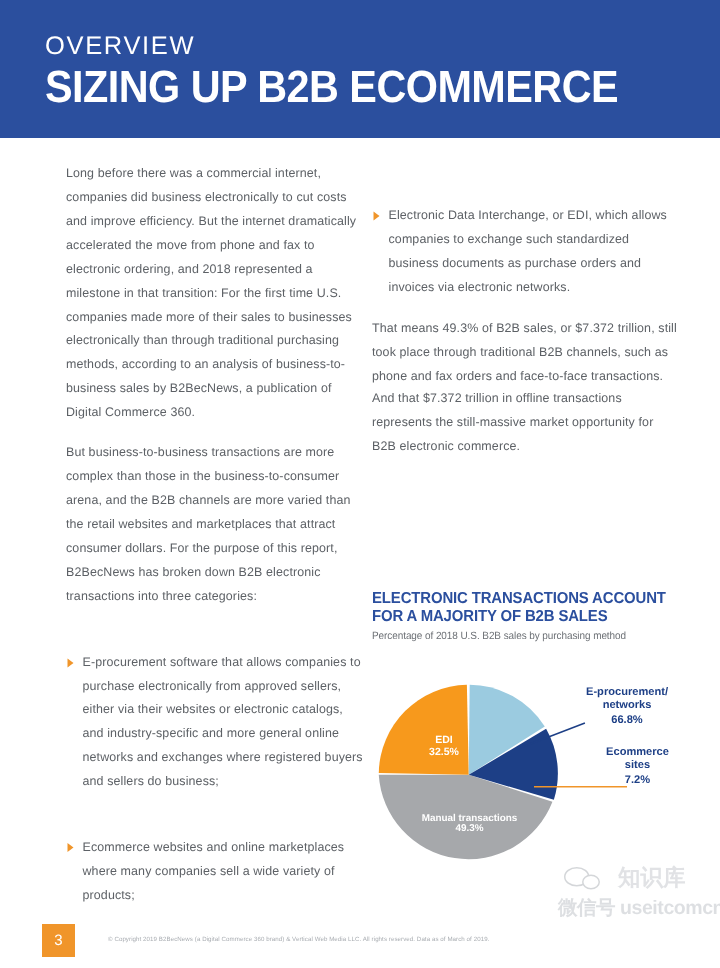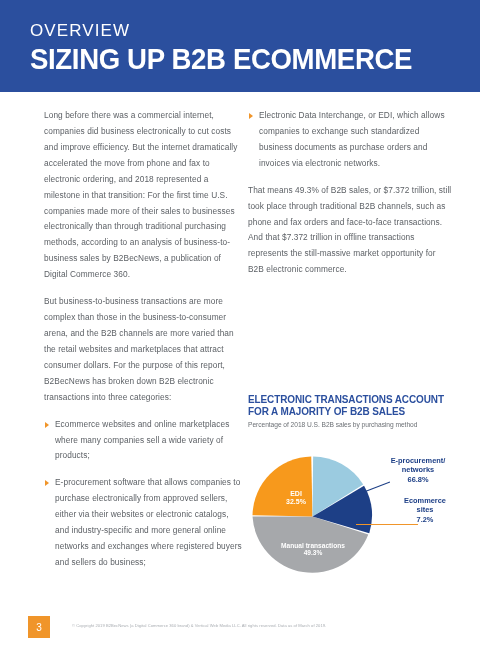--- a/index.html
+++ b/index.html
@@ -57,20 +57,21 @@
 
   ul.bullets { list-style: none; }
   ul.bullets li {
     position: relative;
     color: #5d6166;
     font-size: 8.3px;
     line-height: 1.92;
     padding-left: 11px;
     margin-bottom: 11px;
     letter-spacing: 0.08px;
+    margin-top: 28px;
   }
   ul.bullets li::before {
     content: "";
     position: absolute;
     left: 1px; top: 5px;
     width: 0; height: 0;
     border-left: 4px solid #f0952a;
     border-top: 3px solid transparent;
     border-bottom: 3px solid transparent;
   }
@@ -205,22 +206,22 @@
 
   <div class="header">
     <div class="overview-kicker">OVERVIEW</div>
     <div class="main-title">SIZING UP B2B ECOMMERCE</div>
   </div>
 
   <div class="col col-left">
     <p class="body">Long before there was a commercial internet, companies did business electronically to cut costs and improve efficiency. But the internet dramatically accelerated the move from phone and fax to electronic ordering, and 2018 represented a milestone in that transition: For the first time U.S. companies made more of their sales to businesses  electronically than through traditional purchasing methods, according to an analysis of business-to-business sales by B2BecNews, a publication of Digital Commerce 360.</p>
     <p class="body">But business-to-business transactions are more complex than those in the business-to-consumer arena, and the B2B channels are more varied than the retail websites and marketplaces that attract consumer dollars. For the purpose of this report, B2BecNews has broken down B2B electronic transactions into three categories:</p>
     <ul class="bullets">
+      <li>E-procurement software that allows companies to purchase electronically from approved sellers, either via their websites or electronic catalogs, and industry-specific and more general online networks and exchanges where registered buyers and sellers do business;</li>
       <li>Ecommerce websites and online marketplaces where many companies sell a wide variety of products;</li>
-      <li>E-procurement software that allows companies to purchase electronically from approved sellers, either via their websites or electronic catalogs, and industry-specific and more general online networks and exchanges where registered buyers and sellers do business;</li>
     </ul>
   </div>
 
   <div class="col col-right">
     <ul class="bullets">
       <li>Electronic Data Interchange, or EDI, which allows companies to exchange such standardized business documents as purchase orders and invoices via electronic networks.</li>
     </ul>
     <p class="body">That means 49.3% of B2B sales, or $7.372 trillion, still took place through traditional B2B channels, such as phone and fax orders and face-to-face transactions. And that $7.372 trillion in offline transactions represents the still-massive market opportunity for B2B electronic commerce.</p>
   </div>
 
@@ -264,19 +265,27 @@
 
       <div class="callout co-ecom">
         <span>Ecommerce</span><br>
         <span>sites</span>
         <span class="pct">7.2%</span>
       </div>
 
     </div>
   </div>
 
+  <div class="watermark">
+    <div class="wm-row1">
+      <div class="wm-bubble-big"></div>
+      <div class="wm-bubble-sm"></div>
+    </div>
+    <div class="wm-zh">知识库</div>
+    <div class="wm-row2">微信号 useitcomcn</div>
+  </div>
 
   <div class="footer">
     <div class="page-num">3</div>
     <div class="copyright">© Copyright 2019 B2BecNews (a Digital Commerce 360 brand) &amp; Vertical Web Media LLC.  All rights reserved. Data as of March of 2019.</div>
   </div>
 
 </div>
 
 </body></html>

